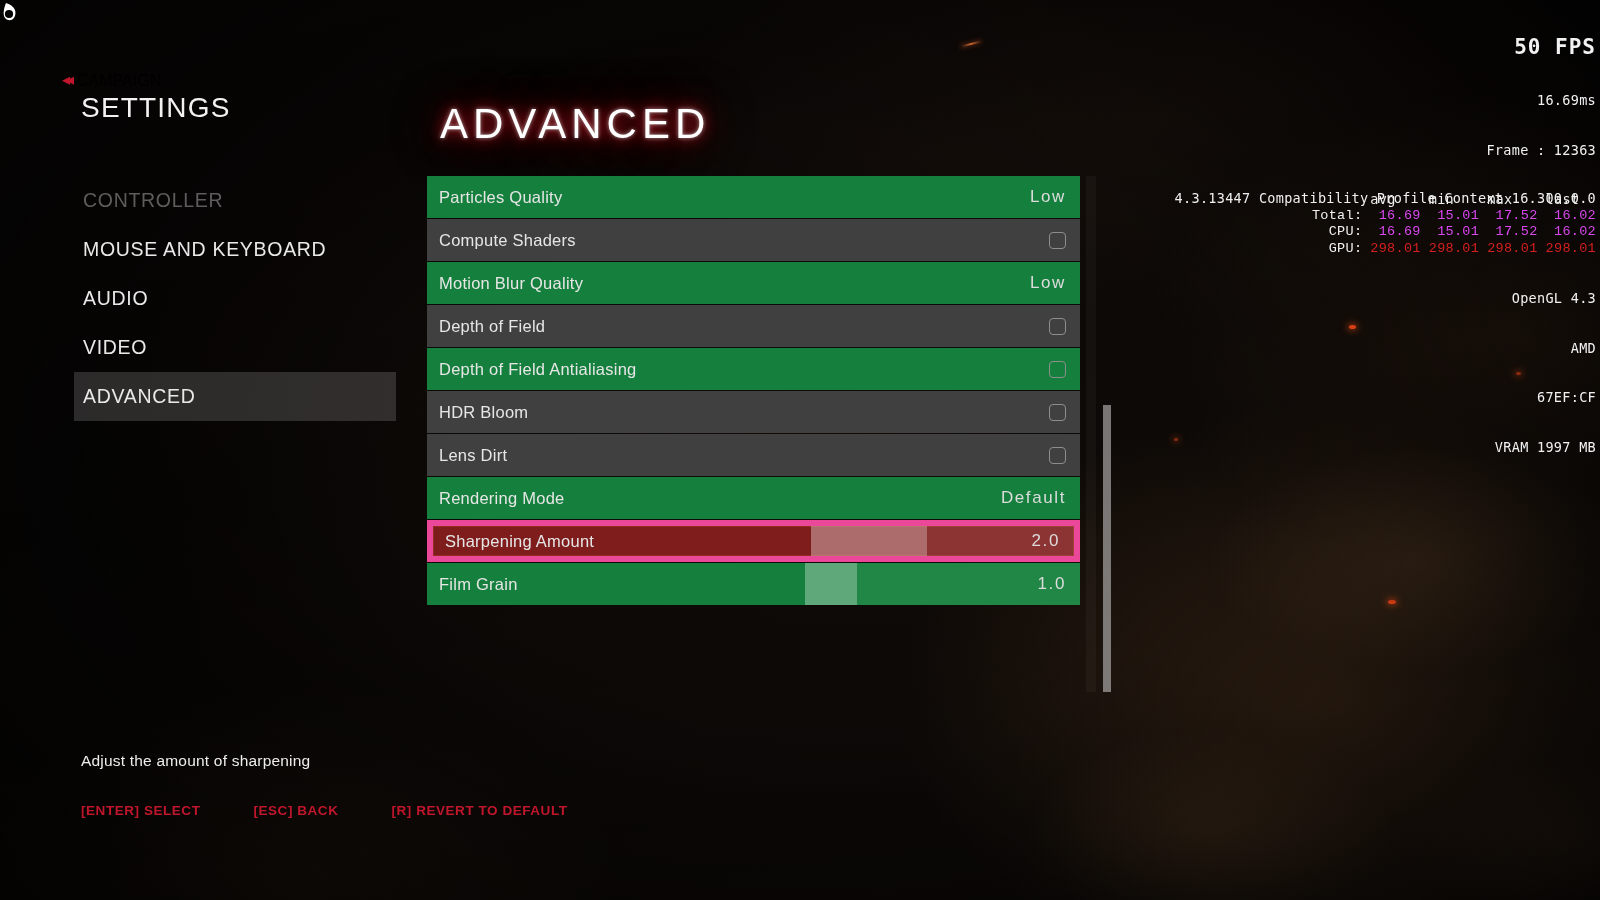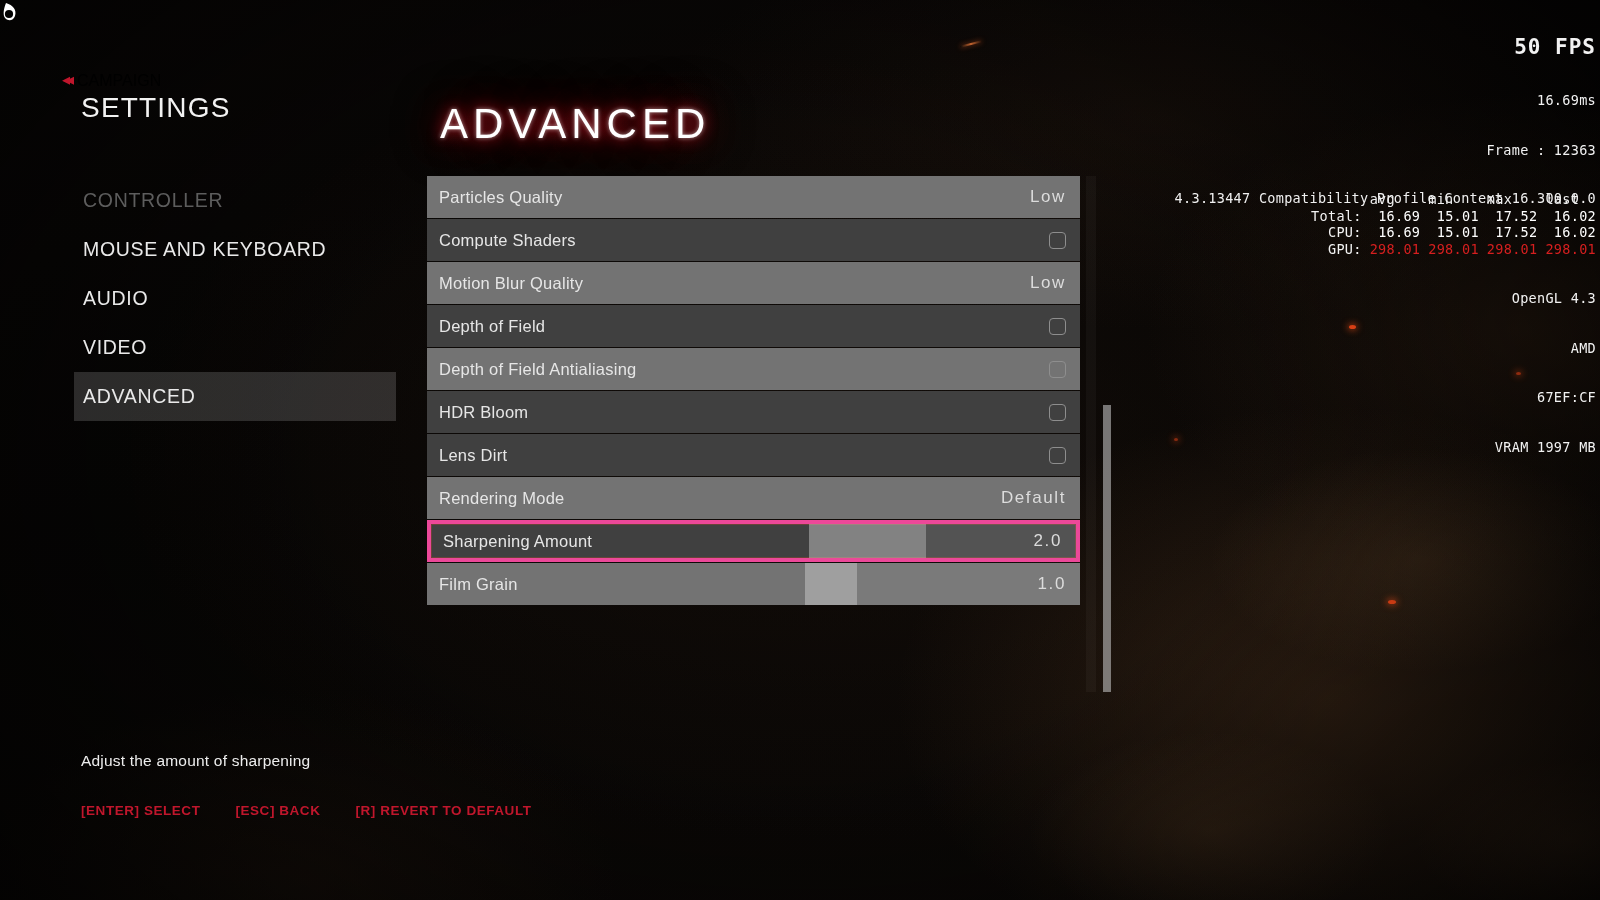--- a/index.html
+++ b/index.html
@@ -135,30 +135,30 @@
     position: absolute;
     left: 427px; top: 176px;
     width: 653px;
     height: 516px;
     overflow: hidden;
   }
   .opt-row {
     position: relative;
     height: 42px;
     margin-bottom: 1px;
-    background: #737373;
+    background: #15803d;
     display: flex;
     align-items: center;
     box-sizing: border-box;
     overflow: hidden;
   }
   .opt-row.alt { background: #404040; }
   .opt-row.selected {
-    background: #404040;
-    border: 4px solid #ec4899;
+    background: #7f1d1d;
+    border: 6px solid #ec4899;
     box-shadow: inset 0 0 0 1px rgba(190,74,44,0.35);
   }
   .opt-label {
     position: relative;
     z-index: 3;
     padding-left: 12px;
     color: #e6e6e6;
     font-size: 16.5px;
     letter-spacing: 0.25px;
     white-space: nowrap;
@@ -216,21 +216,21 @@
     position: absolute;
     left: 81px; top: 752px;
     color: #ededed;
     font-size: 15.5px;
     letter-spacing: 0.2px;
   }
   #hints {
     position: absolute;
     left: 81px; top: 803px;
     display: flex;
-    gap: 35px;
+    gap: 53px;
   }
   .hint {
     color: #c0162c;
     font-size: 13.5px;
     letter-spacing: 0.55px;
     font-weight: 600;
   }
 
   
   #perf-overlay {
@@ -254,29 +254,30 @@
     border-collapse: collapse;
     margin-left: auto;
     font-family: "DejaVu Sans Mono", "Liberation Mono", monospace;
     font-size: 13.5px;
     line-height: 16.5px;
   }
   .perf-table td {
     padding: 0 0 0 8px;
     text-align: right;
     white-space: pre;
+    font-family: Liberation Mono, monospace;
   }
   .perf-table td.rowlab { color: #f2f2f2; padding-left: 0; }
   .perf-table th {
     padding: 0 0 0 8px;
     text-align: left;
     font-weight: 400;
     color: #f2f2f2;
   }
-  .v-yellow { color: #ffffff; }
+  .v-yellow { color: #d946ef; }
   .v-red { color: #d61f1f; }
   #perf-glline {
     position: absolute;
     right: 4px; top: 190px;
     font-family: "DejaVu Sans Mono", "Liberation Mono", monospace;
     font-size: 13.5px;
     line-height: 16px;
     color: #f0f0f0;
     white-space: pre;
     letter-spacing: 0.3px;

